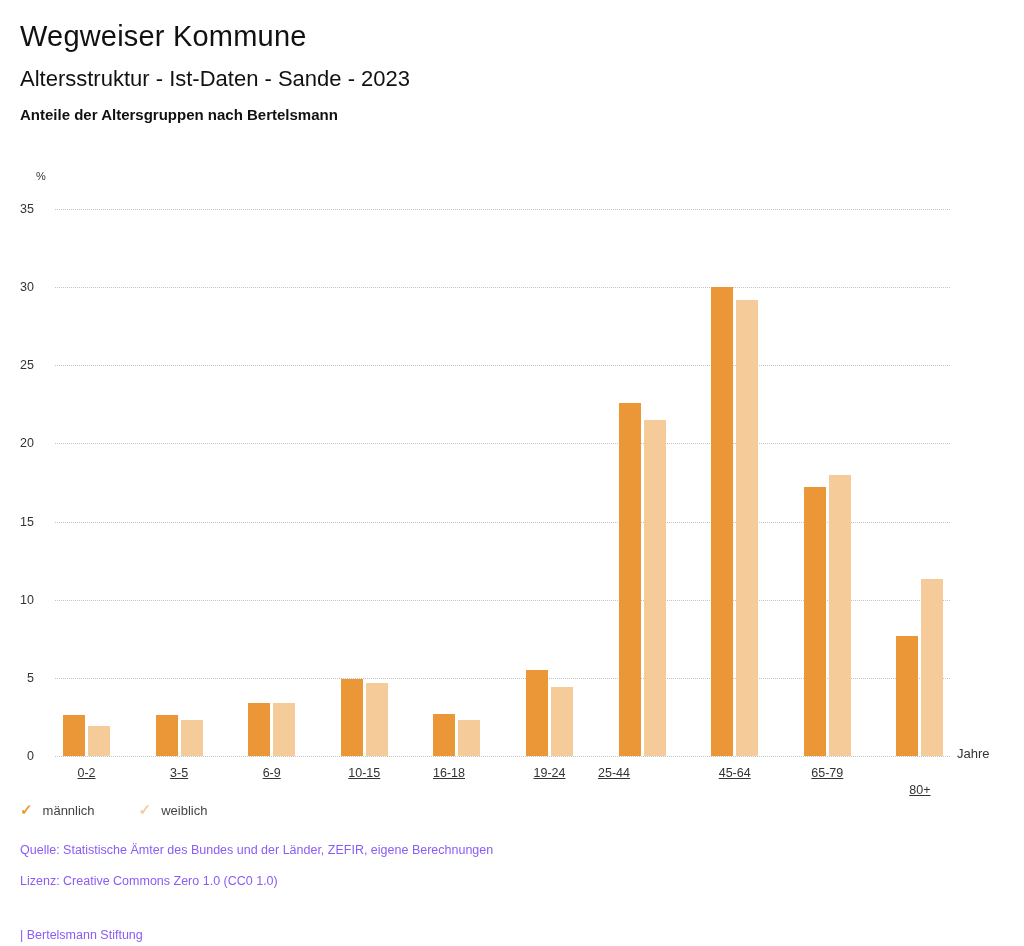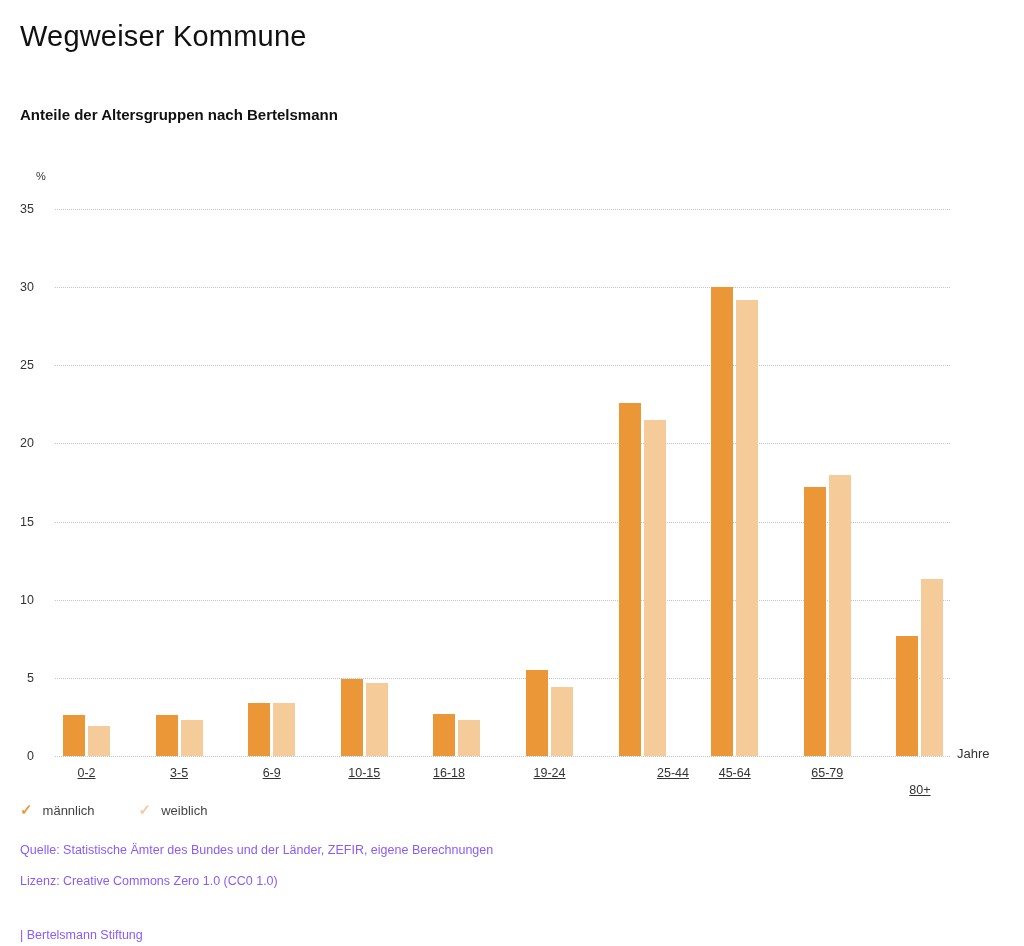--- a/index.html
+++ b/index.html
@@ -67,20 +67,21 @@
   .footer-source { top: 843px; }
   .footer-license { top: 874px; }
   .footer-attribution { top: 905px; margin-top: 23px; }
 </style>
 </head>
 <body>
 
 <div class="page">
 
   <div class="app-title">Wegweiser Kommune</div>
+  <div class="chart-title">Altersstruktur - Ist-Daten - Sande - 2023</div>
   <div class="chart-caption">Anteile der Altersgruppen nach Bertelsmann</div>
 
   <div class="y-unit">%</div>
   <div class="x-unit">Jahre</div>
 
   <div class="plot" id="plot">
       <div class="gridline" style="top: 547px;"></div>
       <div class="ytick" style="top: 539px;">0</div>
       <div class="gridline" style="top: 468.857px;"></div>
       <div class="ytick" style="top: 460.857px;">5</div>
@@ -109,21 +110,21 @@
       <div class="bar" style="left: 310.8px; height: 73.4543px; background: rgb(245, 203, 154);"></div>
       <div class="xtick" style="left: 263.3px;">10-15</div>
       <div class="bar" style="left: 378.4px; height: 42.1971px; background: rgb(236, 151, 55);"></div>
       <div class="bar" style="left: 403.4px; height: 35.9457px; background: rgb(245, 203, 154);"></div>
       <div class="xtick" style="left: 348px;">16-18</div>
       <div class="bar" style="left: 471px; height: 85.9571px; background: rgb(236, 151, 55);"></div>
       <div class="bar" style="left: 496px; height: 68.7657px; background: rgb(245, 203, 154);"></div>
       <div class="xtick" style="left: 448.5px;">19-24</div>
       <div class="bar" style="left: 563.6px; height: 353.206px; background: rgb(236, 151, 55);"></div>
       <div class="bar" style="left: 588.6px; height: 336.014px; background: rgb(245, 203, 154);"></div>
-      <div class="xtick" style="left: 542px; text-align: right;">25-44</div>
+      <div class="xtick" style="left: 513px;">25-44</div>
       <div class="bar" style="left: 656.2px; height: 468.857px; background: rgb(236, 151, 55);"></div>
       <div class="bar" style="left: 681.2px; height: 456.354px; background: rgb(245, 203, 154);"></div>
       <div class="xtick" style="left: 633.7px;">45-64</div>
       <div class="bar" style="left: 748.8px; height: 268.811px; background: rgb(236, 151, 55);"></div>
       <div class="bar" style="left: 773.8px; height: 281.314px; background: rgb(245, 203, 154);"></div>
       <div class="xtick" style="left: 726.3px;">65-79</div>
       <div class="bar" style="left: 841.4px; height: 120.34px; background: rgb(236, 151, 55);"></div>
       <div class="bar" style="left: 866.4px; height: 176.603px; background: rgb(245, 203, 154);"></div>
       <div class="xtick" style="left: 818.9px; margin-top: 17px;">80+</div>
     </div>

